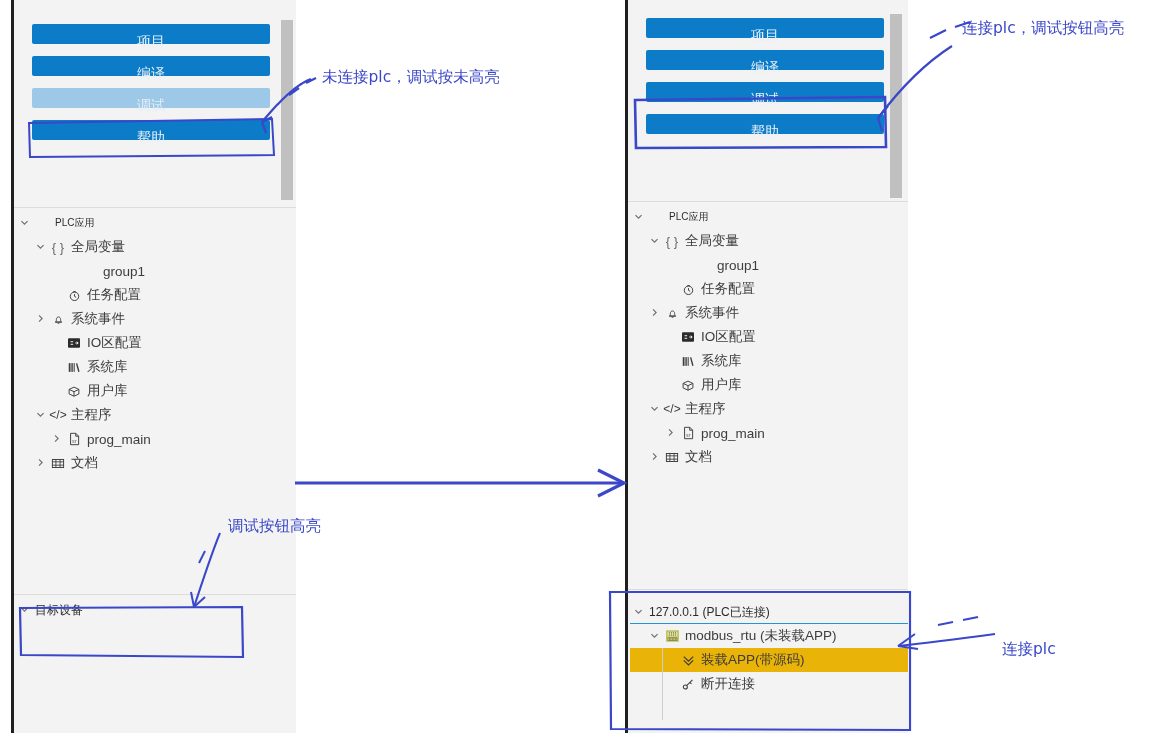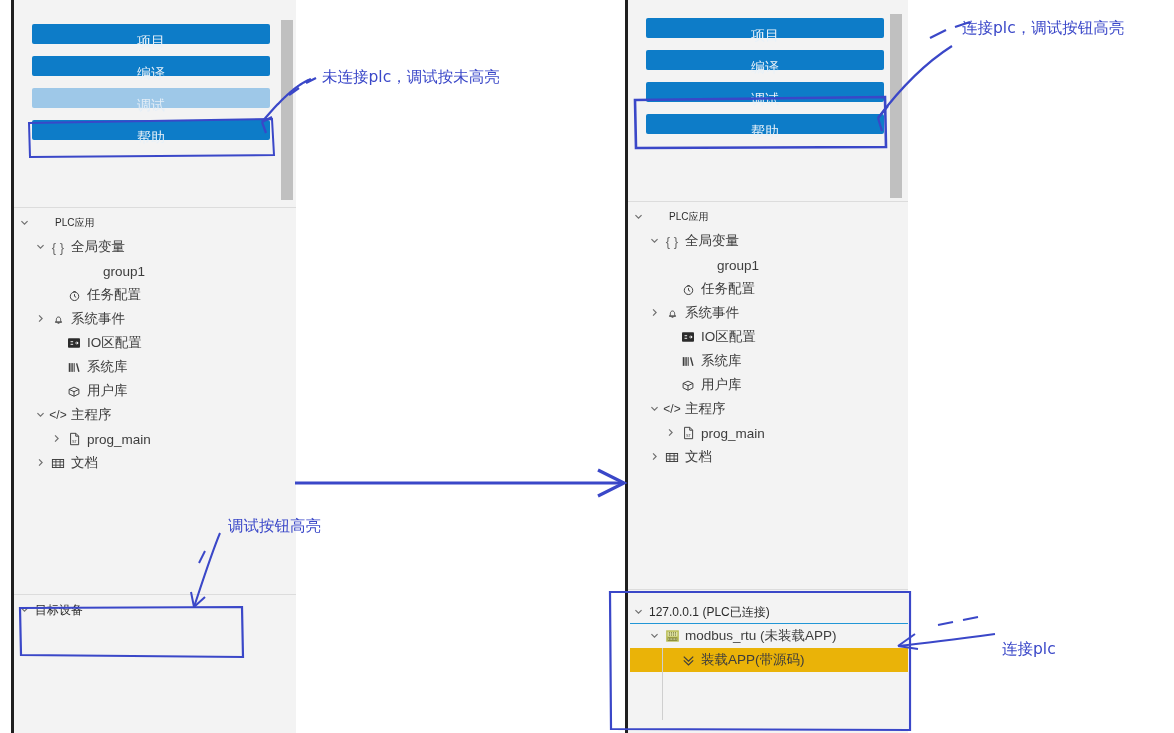--- a/index.html
+++ b/index.html
@@ -341,20 +341,31 @@
       </div>
       <div class="row sel" style="padding-left: 32px;">
         <span class="tw"></span>
         <span class="ic">
           <svg width="15" height="14" viewBox="0 0 16 16">
             <path d="M2.6 4.2 8 9.4l5.4-5.2M2.6 8.4 8 13.6l5.4-5.2" fill="none" stroke="#3d3d3d" stroke-width="1.4"></path>
           </svg>
         </span>
         <span class="lbl">装载APP(带源码)</span>
       </div>
+      <div class="row" style="padding-left: 32px;">
+        <span class="tw"></span>
+        <span class="ic">
+          <svg width="15" height="14" viewBox="0 0 16 16">
+            <circle cx="4.4" cy="11.4" r="2.3" fill="none" stroke="#3d3d3d" stroke-width="1.2"></circle>
+            <path d="M6.1 9.7 12.6 3.2" stroke="#3d3d3d" stroke-width="1.2"></path>
+            <path d="M9.6 6.2 11.4 8" stroke="#3d3d3d" stroke-width="1.2"></path>
+          </svg>
+        </span>
+        <span class="lbl">断开连接</span>
+      </div>
       <div style="position: absolute; left: 0px; right: 0px; top: 23px; height: 1px; background: rgb(33, 150, 214);"></div>
       <div class="vline" style="left: 32px; top: 48px; height: 72px;"></div>
     </div>
 </div>
 
 <svg class="overlay" viewBox="0 0 1174 733">
 
   <path d="M29 123 L272 119 L274 155 L30 157 Z" fill="none" stroke="#3a47c8" stroke-width="2"></path>
 
   <path d="M311 79 C295 85 278 103 262 122" fill="none" stroke="#3a47c8" stroke-width="2.2" stroke-dasharray="1 0"></path>

